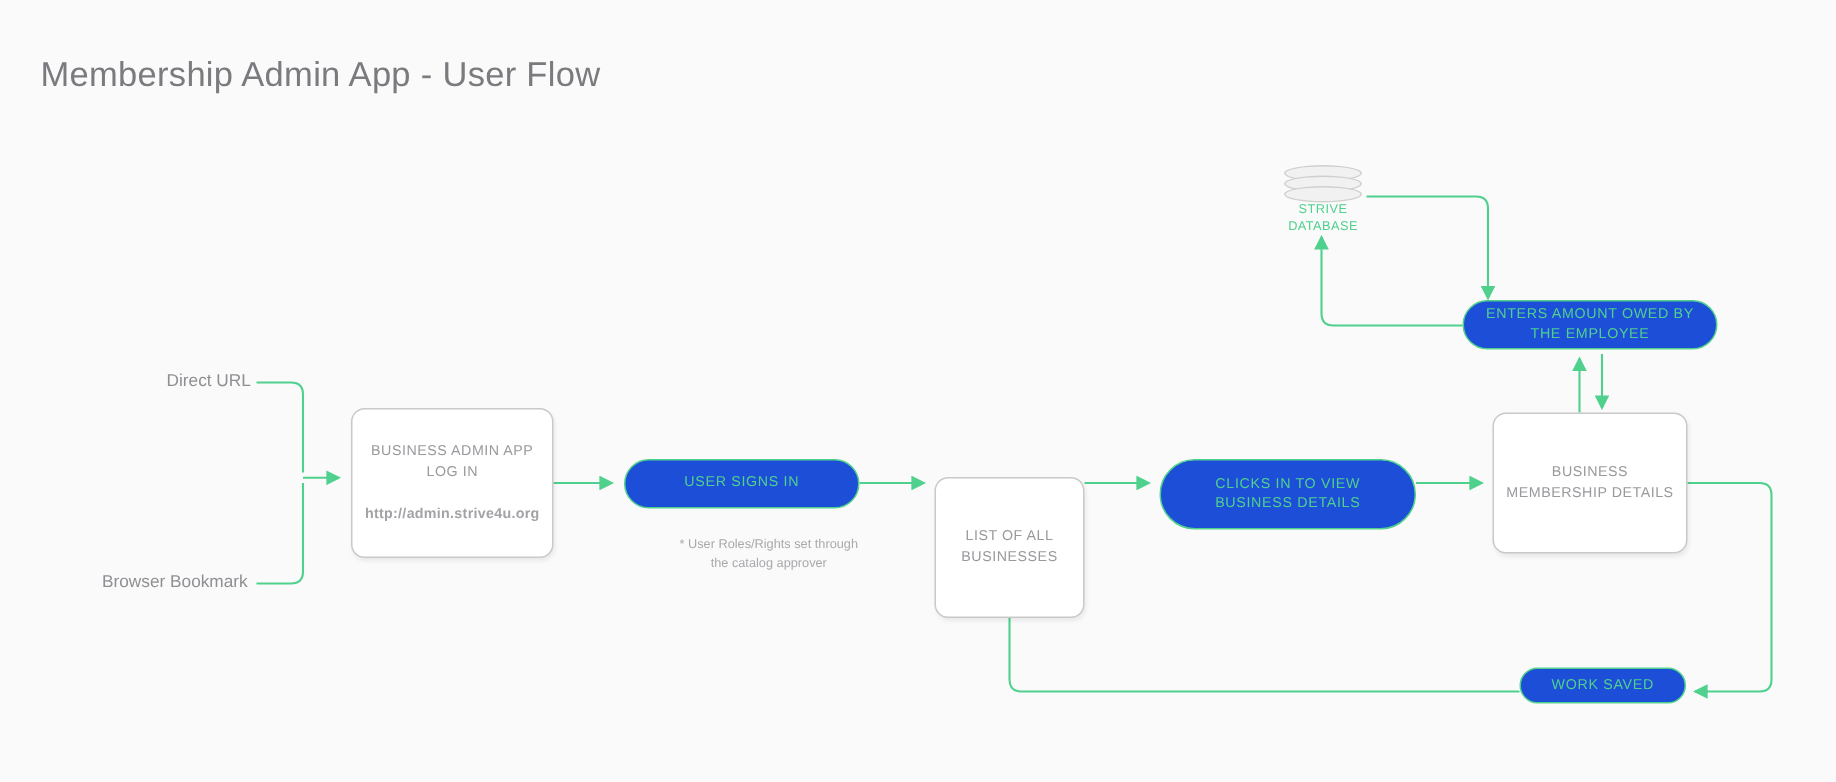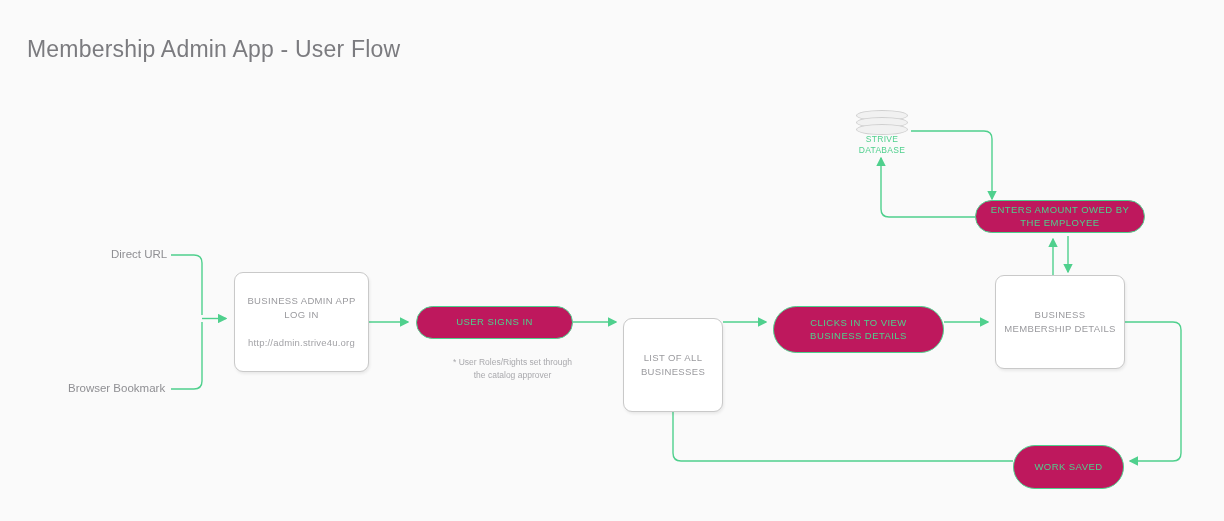--- a/index.html
+++ b/index.html
@@ -29,27 +29,27 @@
     display:flex;flex-direction:column;
     align-items:center;justify-content:center;
     text-align:center;
     color:#9a9a9e;
     font-size:9.5px;
     letter-spacing:.35px;
     line-height:1.45;
     box-sizing:border-box;
   }
   .box .sub{
-    font-size:9.5px;letter-spacing:.2px;margin-top:14px;color:#a3a3a7;
+    font-size:9.5px;letter-spacing:.2px;margin-top:14px;color:#a3a3a7;font-weight:bold;
   }
 
   
   .pill{
     position:absolute;
-    background:#be185d;
+    background:#1d4ed8;
     border:1.3px solid #4fd08d;
     border-radius:999px;
     display:flex;align-items:center;justify-content:center;
     text-align:center;
     color:#4fd08d;
     font-size:9.5px;
     letter-spacing:.45px;
     line-height:1.35;
     box-sizing:border-box;
     padding:0 10px;
@@ -167,21 +167,21 @@
 
   <div class="box" style="left:995px;top:275px;width:130px;height:94px;">
     <div>BUSINESS</div>
     <div>MEMBERSHIP DETAILS</div>
   </div>
 
   <div class="pill" style="left:975px;top:200px;width:170px;height:33px;">
     <span>ENTERS AMOUNT OWED BY THE EMPLOYEE</span>
   </div>
 
-  <div class="pill" style="left:1013px;top:445px;width:111px;height:44px;">
+  <div class="pill" style="left:1013px;top:445px;width:111px;height:24px;">
     <span>WORK SAVED</span>
   </div>
 
   <div class="db-icon" style="left:856px;top:110px;">
     <div class="disk" style="top:0px;"></div>
     <div class="disk" style="top:7px;"></div>
     <div class="disk" style="top:14px;"></div>
   </div>
   <div class="db-label" style="left:849px;top:134px;">STRIVE DATABASE</div>
 

